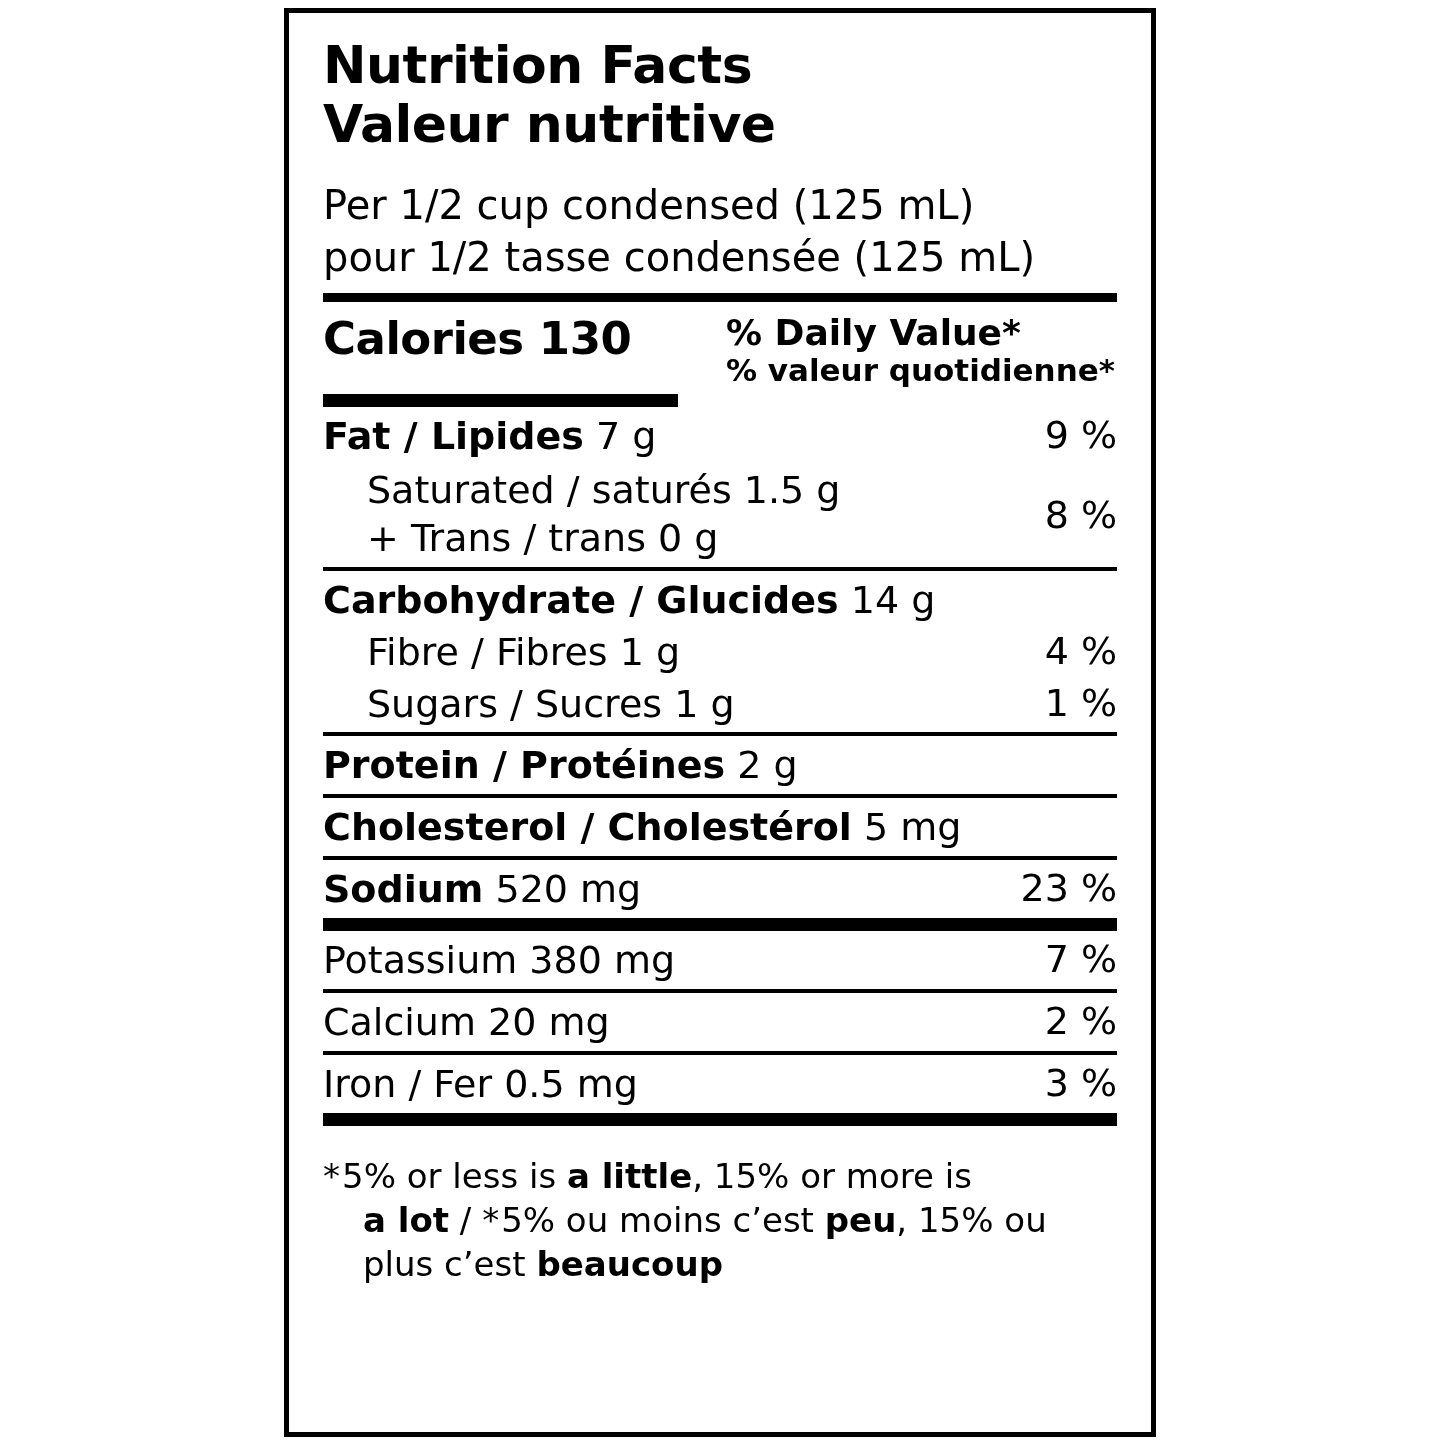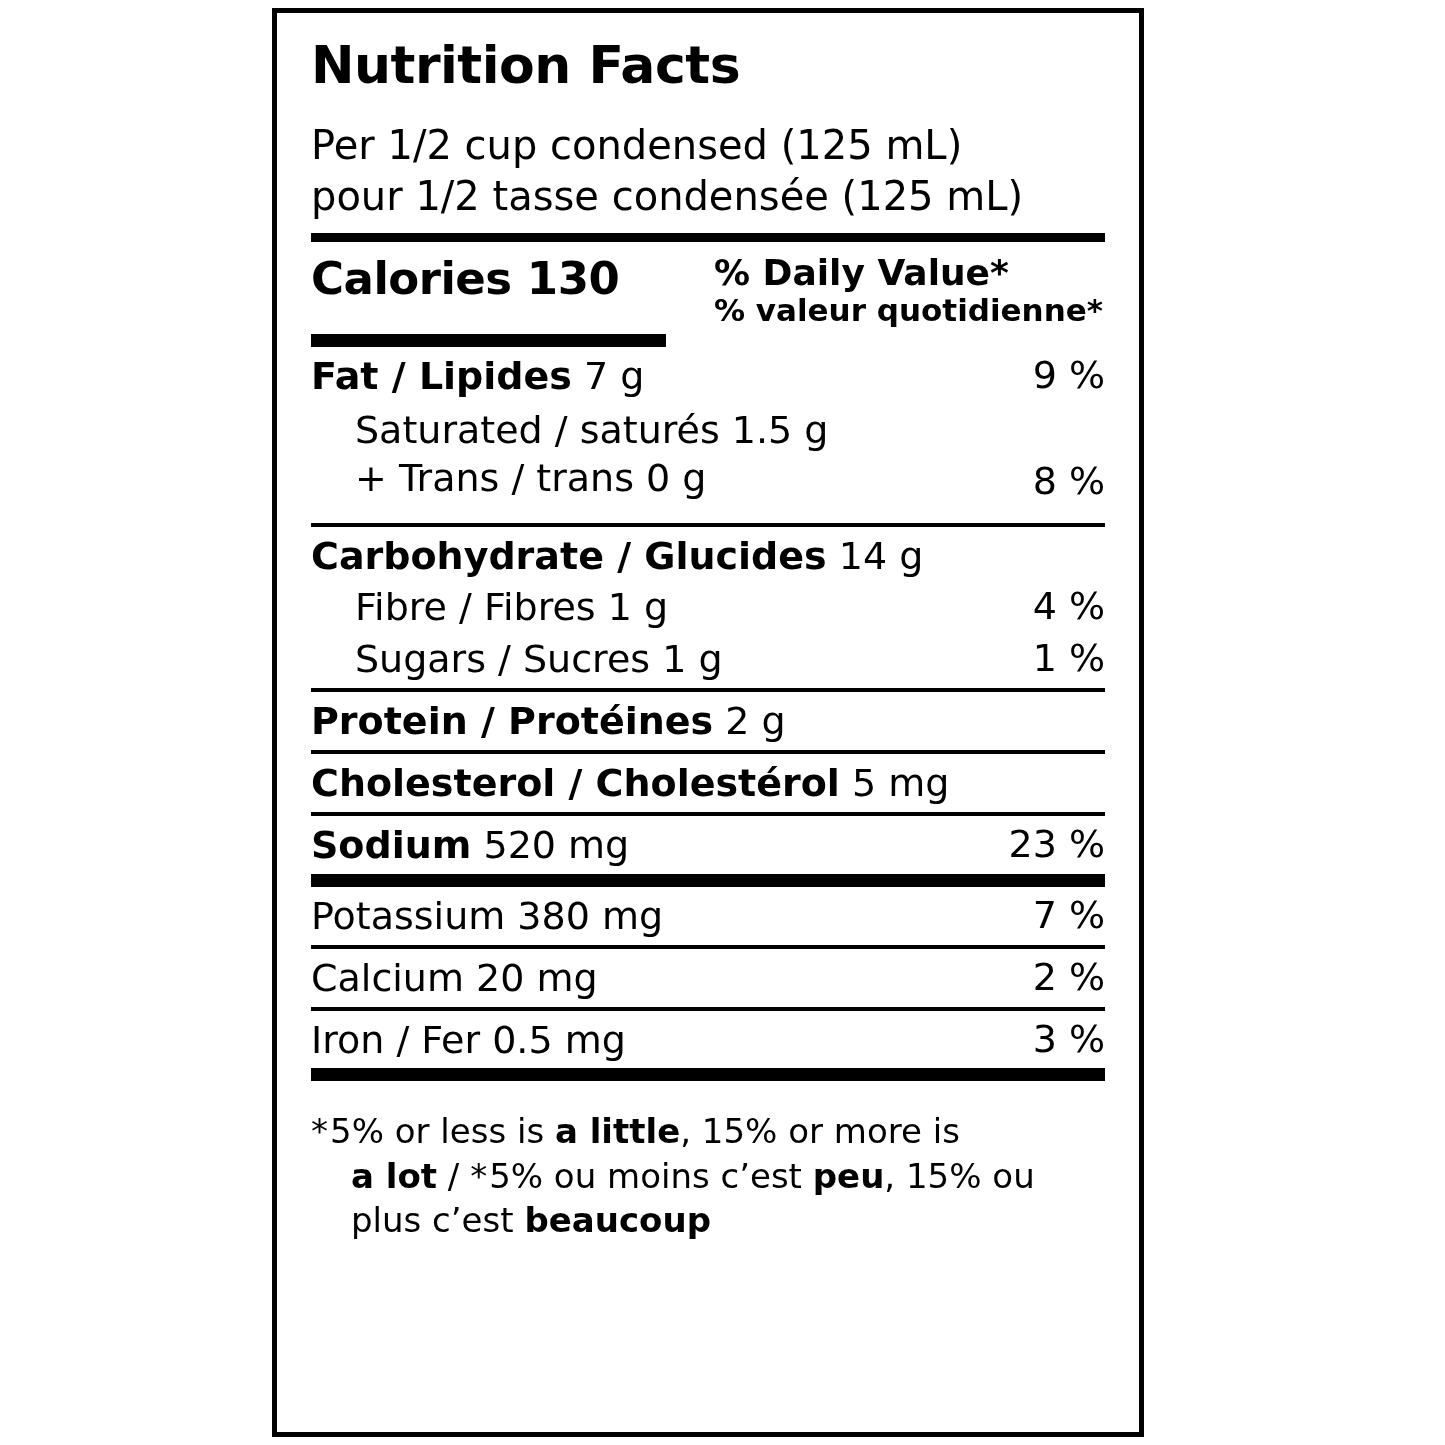--- a/index.html
+++ b/index.html
@@ -11,21 +11,21 @@
     width: 1445px;
     height: 1445px;
     position: relative;
     background: #ffffff;
     font-family: "DejaVu Sans", sans-serif;
     color: #000000;
     box-sizing: border-box;
   }
   .panel {
     position: absolute;
-    left: 272px;
+    left: 284px;
     top: 8px;
     width: 872px;
     height: 1429px;
     border: 5px solid #000000;
     box-sizing: border-box;
     padding: 18px 34px 10px 34px;
   }
   .title {
     font-size: 52px;
     font-weight: bold;
@@ -101,42 +101,43 @@
     padding-left: 44px;
   }
   .pct {
     font-size: 38px;
     white-space: nowrap;
     padding-left: 14px;
   }
   .stack {
     display: flex;
     justify-content: space-between;
-    align-items: flex-end;
-    padding: 2px 0 20px 0;
+    align-items: center;
+    padding: 2px 0 4px 0;
   }
   .footnote {
     font-size: 34px;
     line-height: 1.3;
     padding-top: 28px;
   }
   .footnote .ind {
     padding-left: 40px;
   }
   .star {
     letter-spacing: 2px;
   }
 </style>
 </head>
 <body>
 
 <div class="page">
   <div class="panel">
 
     <div class="title">Nutrition Facts</div>
+    <div class="title2">Valeur nutritive</div>
 
     <div class="serving">Per 1/2 cup condensed (125 mL)</div>
     <div class="serving" style="margin-top:0">pour 1/2 tasse condensée (125 mL)</div>
 
     <div class="rule-thick"></div>
 
     <div class="cal-row">
       <div class="calories">Calories 130</div>
       <div class="dv">
         <div class="dv-en">

